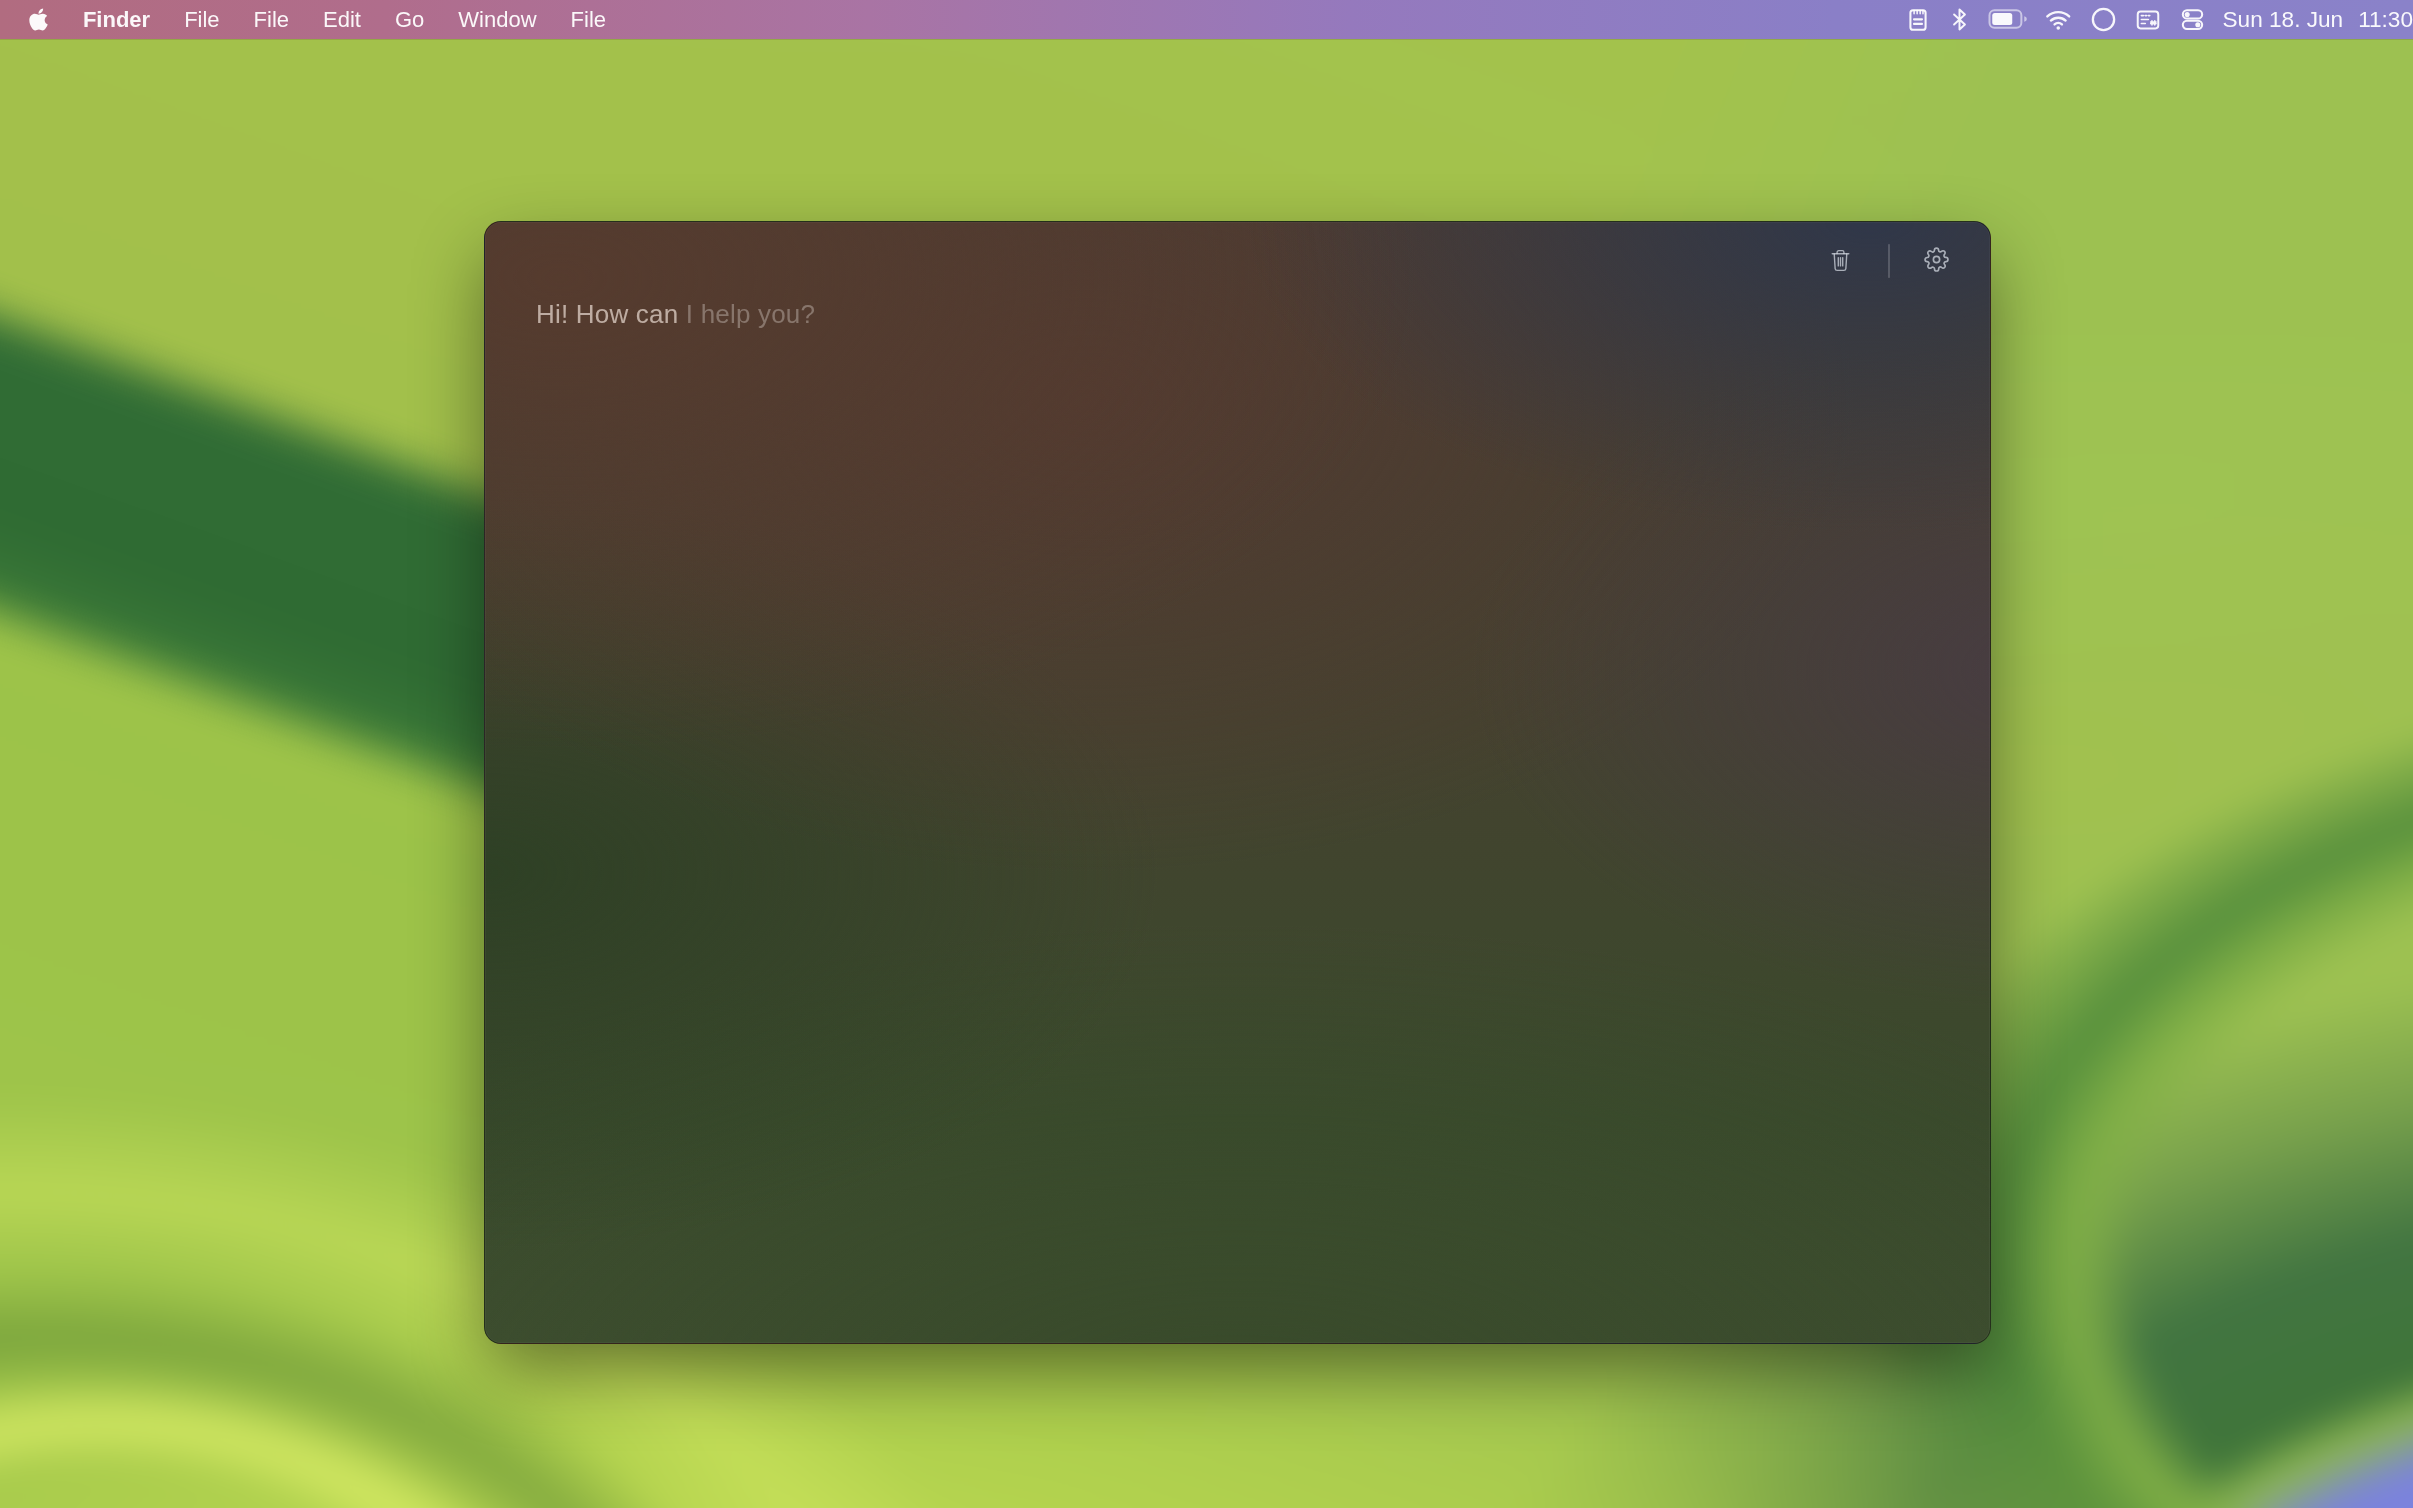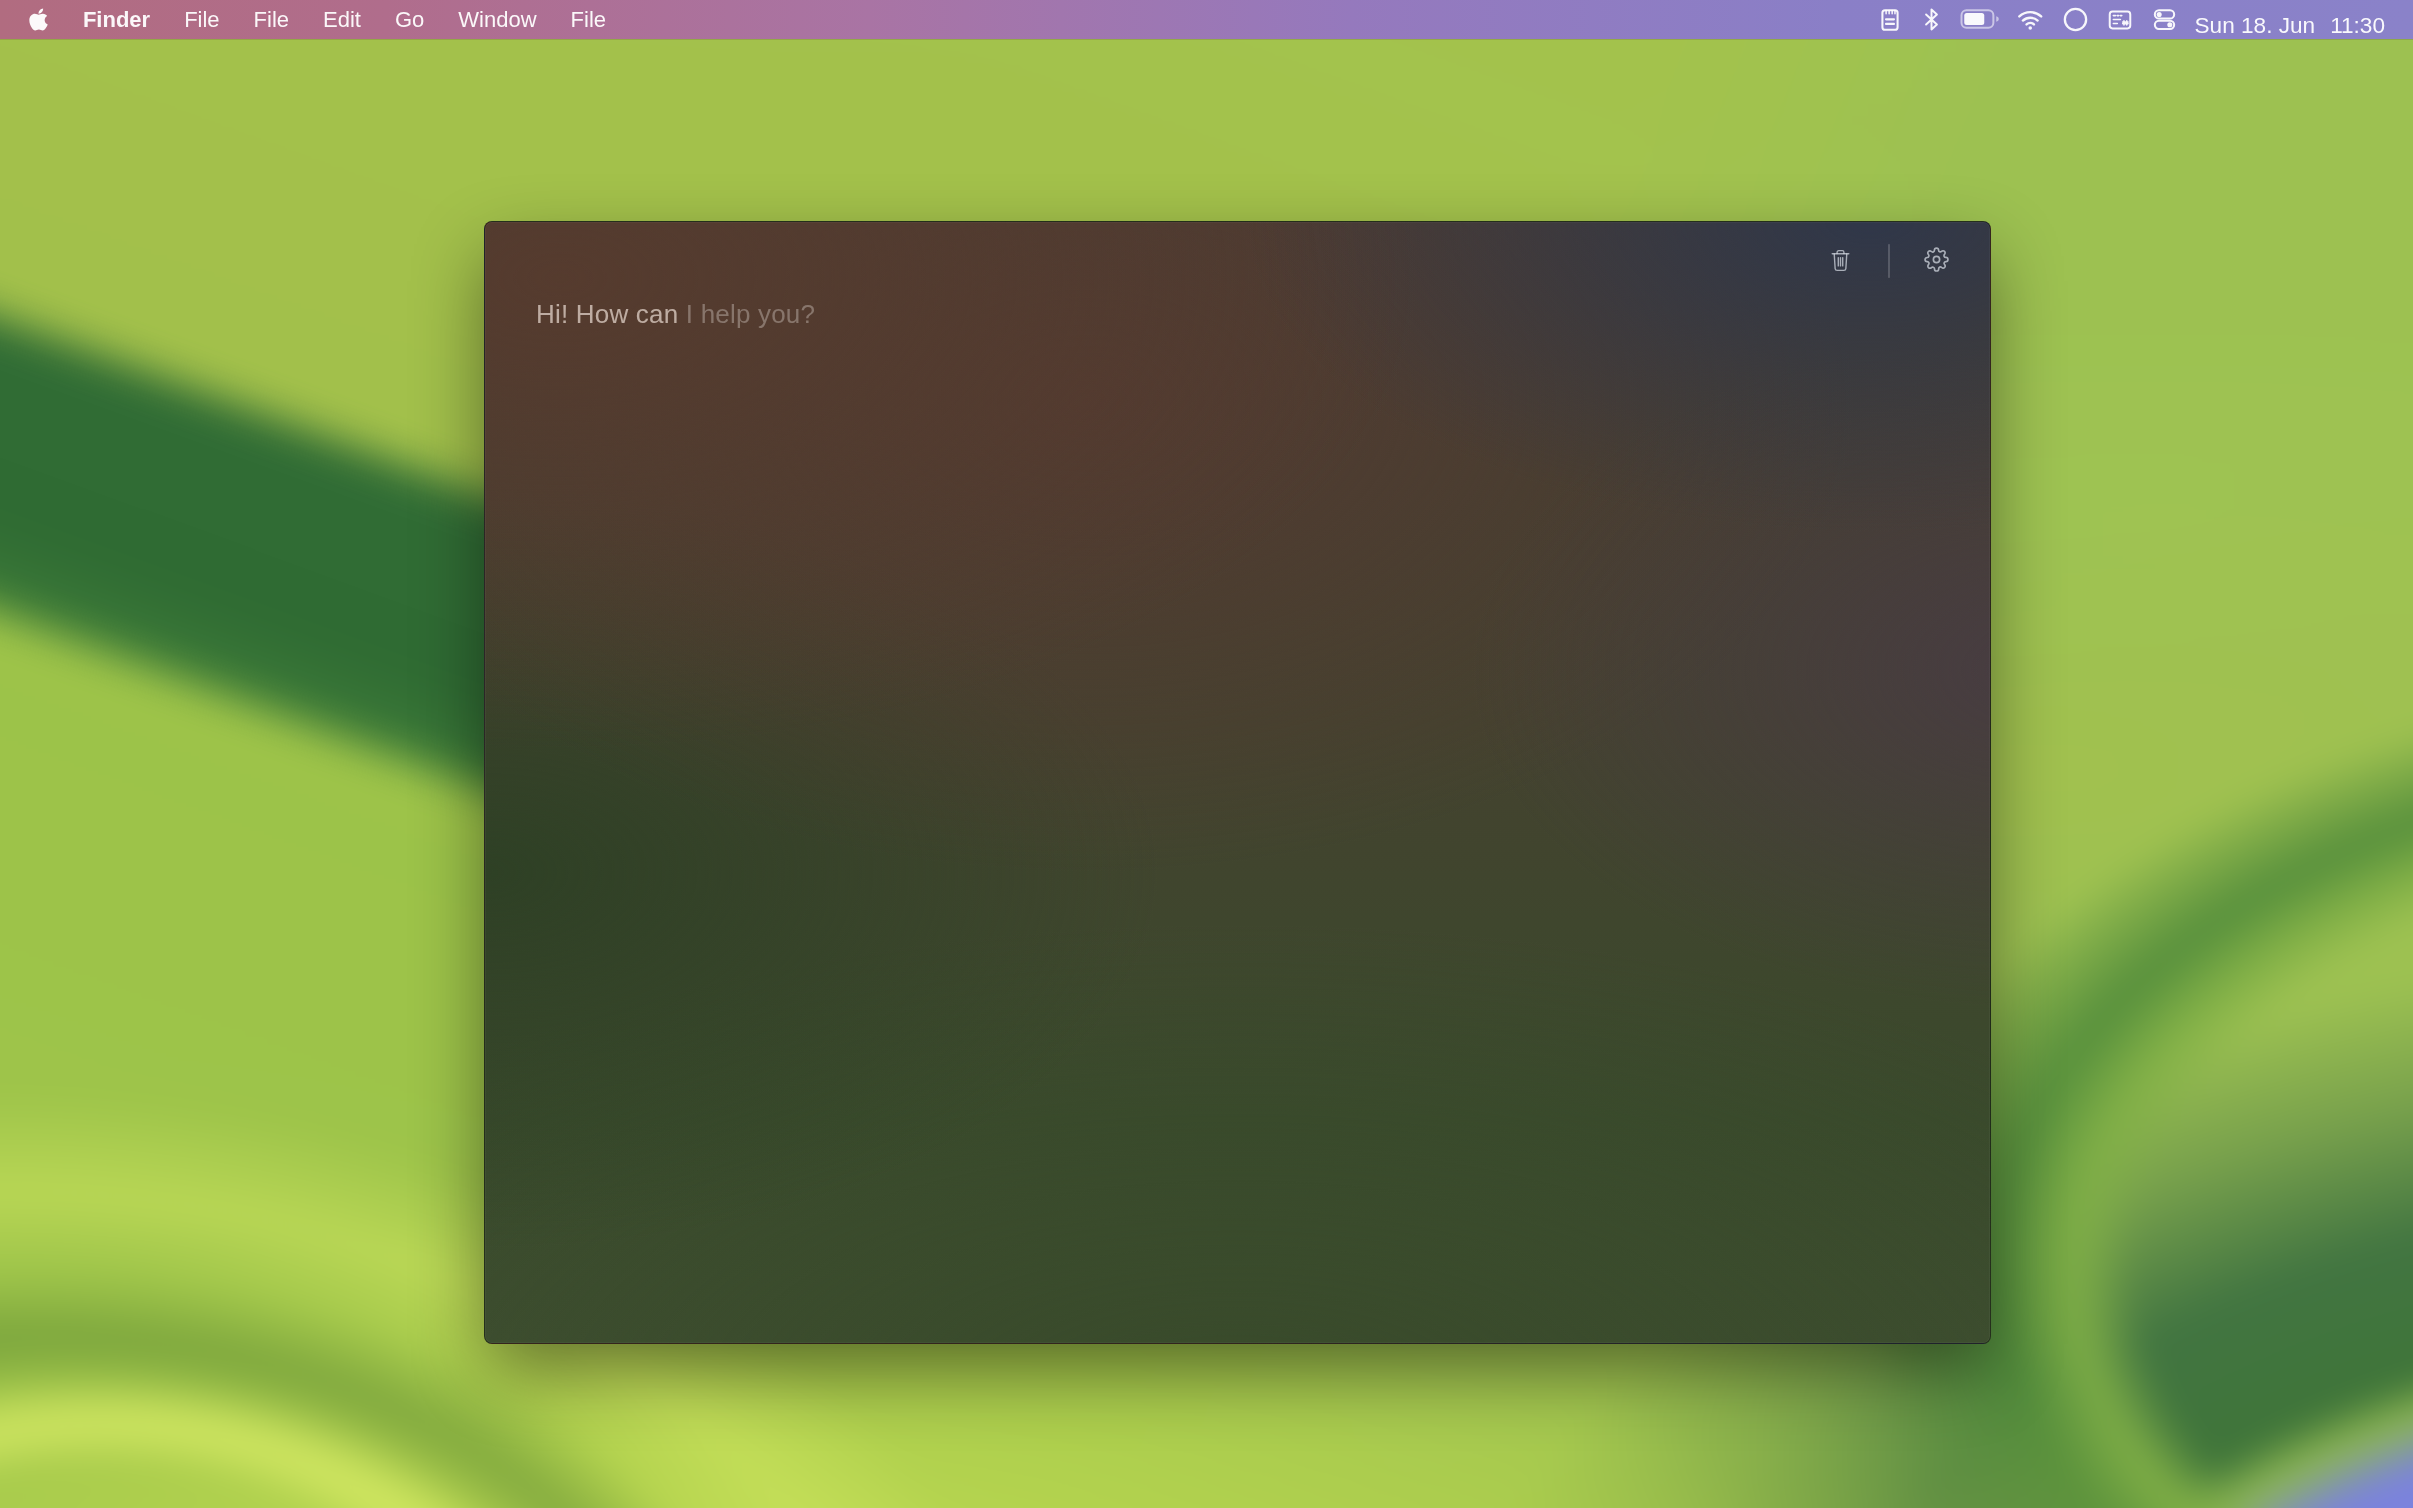--- a/index.html
+++ b/index.html
@@ -45,28 +45,28 @@
   .menubar{position:absolute;left:0;top:0;width:100%;height:39px;z-index:30;
     display:flex;align-items:center;
     background:linear-gradient(90deg,#b16c80 0%,#b06d8c 16%,#a974a4 36%,#9579bd 56%,#8a7fc7 76%,#8a82c9 100%);
     box-shadow:0 0.8px 0 rgba(60,20,40,.18);
     color:rgba(255,255,255,.95);font-size:22px;}
   .mb-left{display:flex;align-items:center;height:100%;}
   .mb-item{padding:16px 17px;height:100%;display:flex;align-items:center;cursor:default;}
   .mb-apple{padding:0 18.4px 0 28.5px;}
   .mb-apple svg{height:25px;width:auto;display:block;}
   .mb-item.bold{font-weight:700;}
-  .mb-right{margin-left:auto;display:flex;align-items:flex-end;height:100%;gap:16px;padding-right:28px;}
+  .mb-right{margin-left:auto;display:flex;align-items:center;height:100%;gap:16px;}
   .st-icon{display:flex;align-items:center;justify-content:center;height:100%;}
   .st-icon svg{display:block;}
   .mb-clock{display:flex;align-items:center;gap:15px;white-space:nowrap;font-size:22.6px;}
 
   
   .awindow{position:absolute;left:484px;top:221px;width:1505px;height:1121px;z-index:20;
-    border-radius:8px;
+    border-radius:17px;
     border:0.8px solid rgba(0,0,0,.38);
     box-shadow:0 30px 75px -5px rgba(0,0,0,.48), inset 0 0 0 0.8px rgba(255,255,255,.05);
     background-color:#3d4130;
     background-image:
       radial-gradient(90% 60% at 92% 0%, rgba(47,55,74,.96) 0%, rgba(47,55,74,0) 46%),
       radial-gradient(70% 55% at 104% 40%, rgba(73,58,74,.7) 0%, rgba(73,58,74,0) 55%),
       radial-gradient(95% 70% at 5% 5%, rgba(86,59,46,.96) 0%, rgba(86,59,46,0) 60%),
       radial-gradient(85% 70% at 40% 16%, rgba(84,58,48,.85) 0%, rgba(84,58,48,0) 60%),
       radial-gradient(80% 60% at 0% 58%, rgba(44,64,36,.9) 0%, rgba(44,64,36,0) 56%),
       radial-gradient(120% 70% at 50% 106%, rgba(56,74,42,.95) 0%, rgba(56,74,42,0) 62%),

